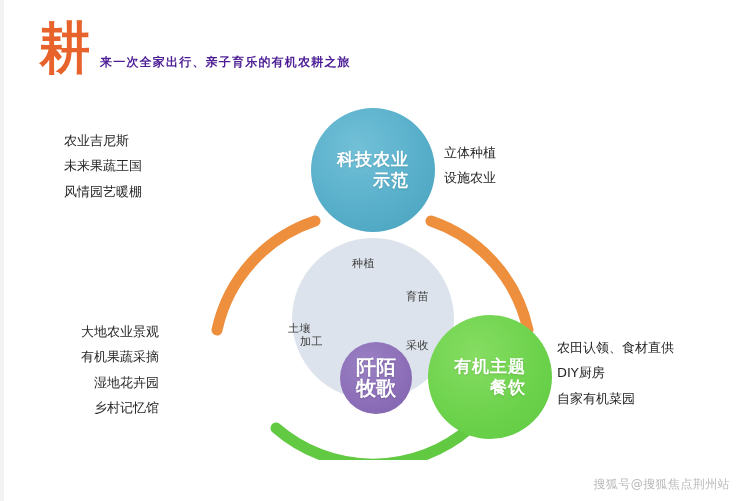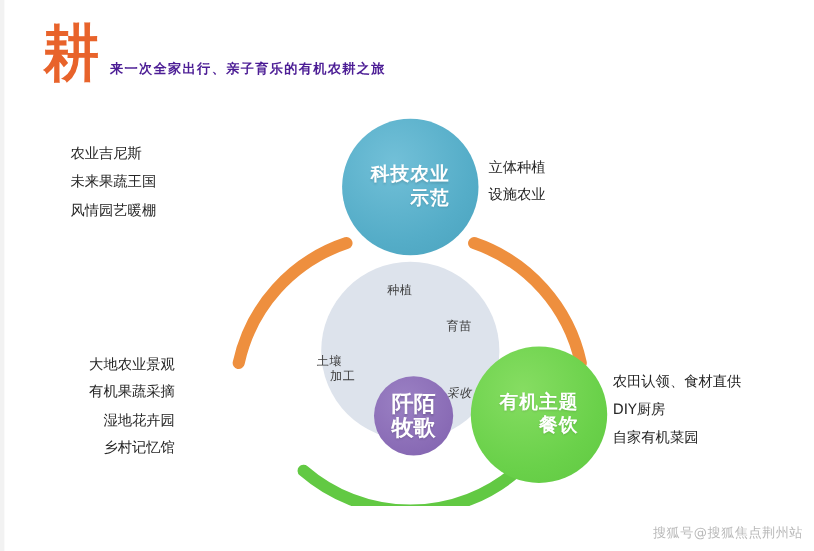--- a/index.html
+++ b/index.html
@@ -124,21 +124,21 @@
     position: absolute;
     font-size: 11px;
     color: #3b3b3b;
     white-space: nowrap;
     letter-spacing: 0.5px;
   }
   #inner-zhongzhi { left: 348px; top: 176px; }
   #inner-turang  { left: 284px; top: 209px; margin-top: 32px; }
   #inner-jiagong { left: 296px; top: 254px; }
   #inner-yumiao  { left: 402px; top: 209px; }
-  #inner-caishou { left: 402px; top: 270px; font-style: italic; }
+  #inner-caishou { left: 402px; top: 258px; }
   #inner-zhanshi { left: 350px; top: 287px; }
   
   .label-group {
     position: absolute;
     font-size: 13px;
     color: #262626;
     line-height: 1.95;
     white-space: nowrap;
   }
   #labels-tech-left  { left: 60px; top: 48px; text-align: left; width: 155px; }

